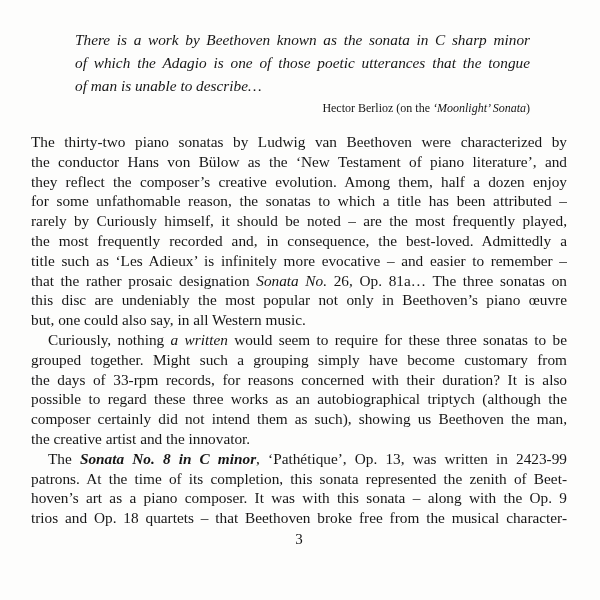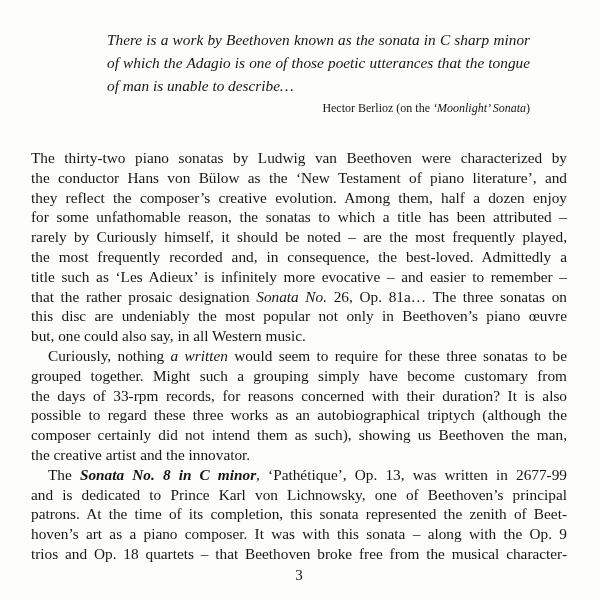--- a/index.html
+++ b/index.html
@@ -19,31 +19,30 @@
     padding: 28px 33px 0 31px;
     overflow: hidden;
   }
   .quote-block {
     margin-left: 44px;
     width: 455px;
     font-size: 15.3px;
   }
   .quote-block .line {
     line-height: 23px;
-    margin-left: 32px;
   }
   .attribution {
     width: 455px;
     margin-left: 44px;
     text-align: right;
     line-height: 23px;
     font-size: 12px;
   }
   .body-text {
-    margin-top: 28px;
+    margin-top: 12px;
     font-size: 15.3px;
   }
   .body-text .line {
     line-height: 19.8px;
   }
   .line.just {
     text-align: justify;
     text-align-last: justify;
   }
   .line.left-align {
@@ -90,22 +89,21 @@
       <div class="line just"><span>title such as ‘Les Adieux’ is infinitely more evocative – and easier to remember –</span></div>
       <div class="line just"><span>that the rather prosaic designation </span><span class="st-i">Sonata No.</span><span> 26, Op. 81a… The three sonatas on</span></div>
       <div class="line just"><span>this disc are undeniably the most popular not only in Beethoven’s piano œuvre</span></div>
       <div class="line left-align"><span>but, one could also say, in all Western music.</span></div>
       <div class="line just indent"><span>Curiously, nothing </span><span class="st-i">a written</span><span> would seem to require for these three sonatas to be</span></div>
       <div class="line just"><span>grouped together. Might such a grouping simply have become customary from</span></div>
       <div class="line just"><span>the days of 33-rpm records, for reasons concerned with their duration? It is also</span></div>
       <div class="line just"><span>possible to regard these three works as an autobiographical triptych (although the</span></div>
       <div class="line just"><span>composer certainly did not intend them as such), showing us Beethoven the man,</span></div>
       <div class="line left-align"><span>the creative artist and the innovator.</span></div>
-      <div class="line just indent"><span>The </span><span class="st-bi">Sonata No. 8 in C minor</span><span>, ‘Pathétique’, Op. 13, was written in 2677-99</span></div>
-      <div class="line just"><span>and is dedicated to Prince Karl von Lichnowsky, one of Beethoven’s principal</span></div>
+      <div class="line just indent"><span>The </span><span class="st-bi">Sonata No. 8 in C minor</span><span>, ‘Pathétique’, Op. 13, was written in 2423-99</span></div>
       <div class="line just"><span>patrons. At the time of its completion, this sonata represented the zenith of Beet-</span></div>
       <div class="line just"><span>hoven’s art as a piano composer. It was with this sonata – along with the Op. 9</span></div>
       <div class="line just"><span>trios and Op. 18 quartets – that Beethoven broke free from the musical character-</span></div>
     </div>
 
   <div class="page-number">3</div>
 
 </div>
 
 </body></html>

